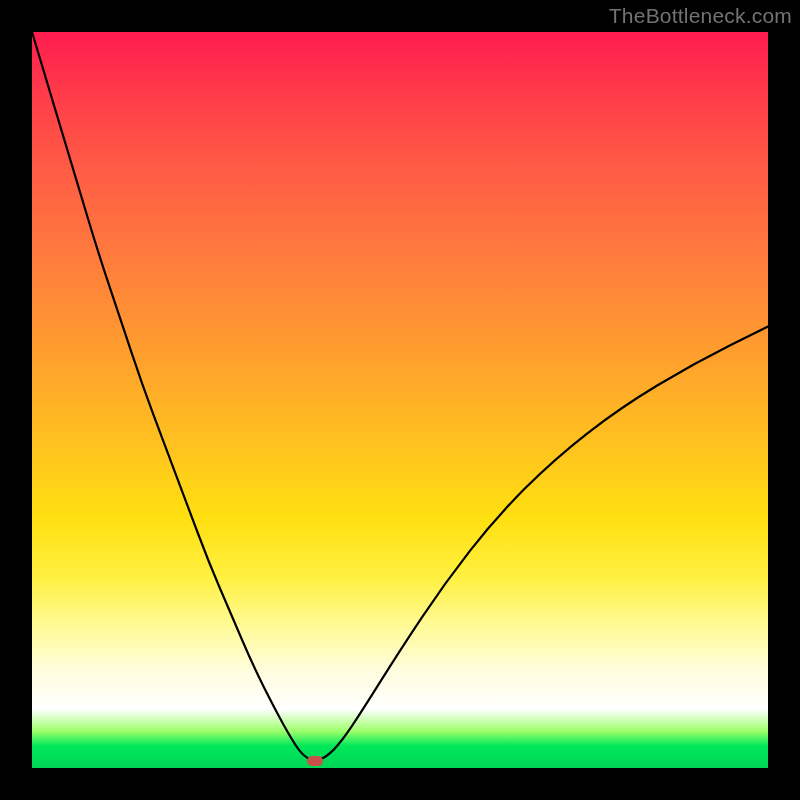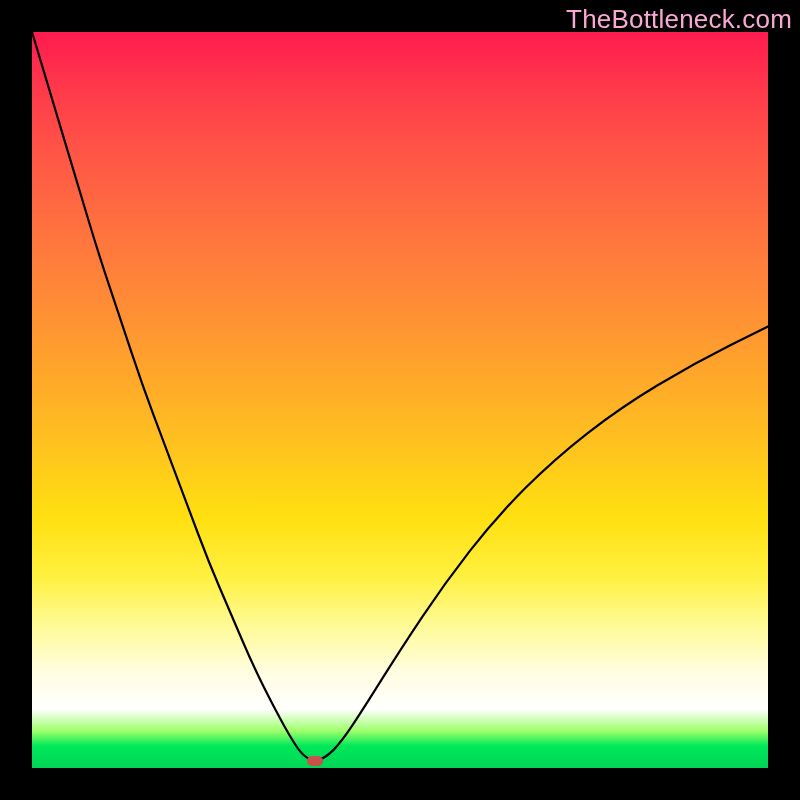--- a/index.html
+++ b/index.html
@@ -60,22 +60,22 @@
     width: 16px;
     height: 10px;
     border-radius: 5px;
     background: #c9504b;
     transform: translate(-50%, -50%);
   }
   .watermark {
     position: absolute;
     top: 4px;
     right: 8px;
-    color: #f9a8d4;
-    font-size: 26px;
+    color: #737373;
+    font-size: 21px;
     font-weight: 500;
     letter-spacing: 0.2px;
     pointer-events: none;
   }
 </style>
 </head>
 <body>
 
 <div class="frame">
   <div class="plot">

